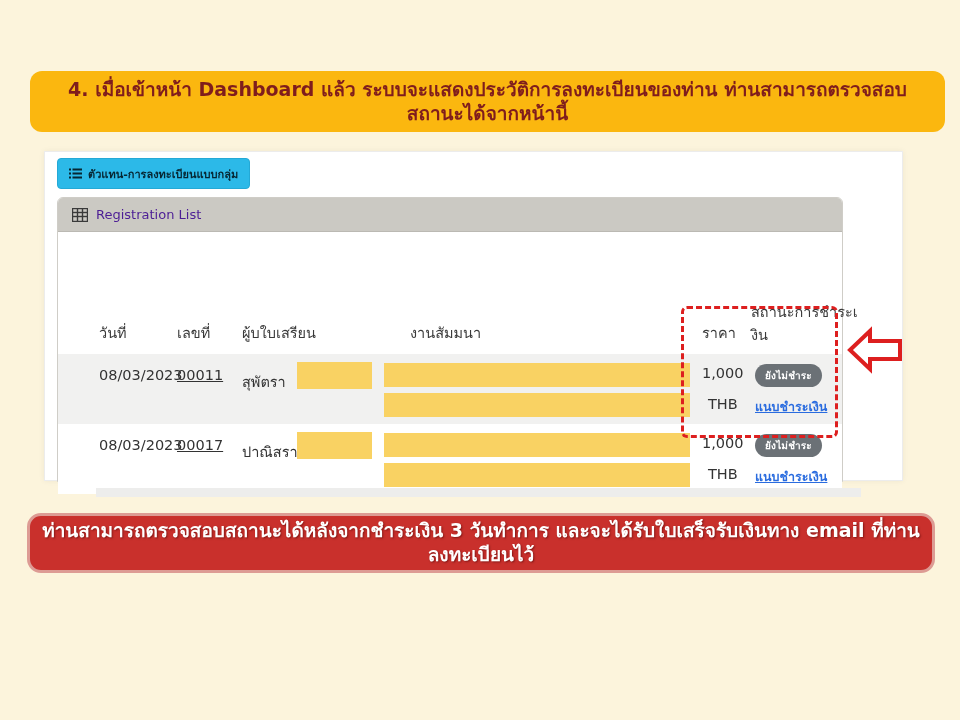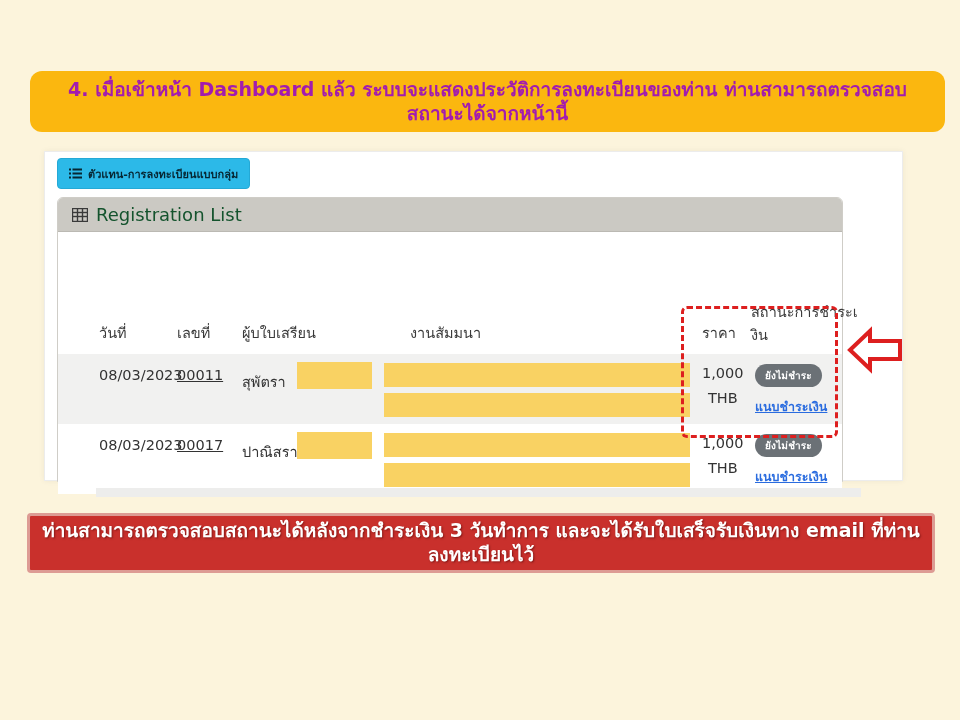--- a/index.html
+++ b/index.html
@@ -8,25 +8,25 @@
     background:#FCF4DC;
     font-family:"DejaVu Sans","Liberation Sans",sans-serif;
     position:relative;
   }
   .banner {
     position:absolute; display:flex; align-items:center; justify-content:center;
     text-align:center; font-weight:bold; font-size:19px; line-height:1.25;
   }
   .banner-top {
     left:30px; top:71px; width:915px; height:61px;
-    background:#FBB70F; color:#a21caf; border-radius:12px; padding:0 20px;
+    background:#FBB70F; color:#7f1d1d; border-radius:12px; padding:0 20px;
   }
   .banner-bottom {
     left:27px; top:513px; width:908px; height:60px;
-    background:#C9302C; color:#ffffff; border-radius:4px; padding:0 10px;
+    background:#C9302C; color:#ffffff; border-radius:14px; padding:0 10px;
     border:3px solid #DD9B94;
     text-shadow:1px 1px 2px rgba(70,0,0,.55);
   }
   .shot {
     position:absolute; left:44px; top:151px; width:859px; height:330px;
     background:#ffffff; border:1px solid #ececec; box-shadow:0 0 6px rgba(0,0,0,.06);
   }
   .nav-btn {
     position:absolute; left:12px; top:6px; height:31px;
     background:#2CB9E8; border:1px solid #24A9D6; border-radius:4px;
@@ -34,21 +34,21 @@
     display:flex; align-items:center; gap:6px; padding:12px 11px; cursor:pointer;
   }
   .card {
     position:absolute; left:12px; top:45px; width:786px; height:285px;
     background:#ffffff; border:1px solid #CFCDC7; border-radius:6px 6px 0 0;
   }
   .card-header {
     position:absolute; left:0; top:0; width:100%; height:34px;
     background:#CBC9C3; border-bottom:1px solid #BBB9B3; border-radius:5px 5px 0 0;
     display:flex; align-items:center; gap:8px; padding:0 14px;
-    color:#14532d; font-size:18px;
+    color:#4c1d95; font-size:13px;
   }
   .t-head { position:absolute; left:0; top:95px; width:100%; height:61px; color:#3a3a3a; font-size:14.5px; }
   .t-head .h { position:absolute; bottom:10px; }
   .h-date   { left:41px; }
   .h-num    { left:119px; }
   .h-reg    { left:184px; }
   .h-sem    { left:352px; }
   .h-price  { left:644px; }
   .h-status { left:693px; width:108px; line-break:anywhere; bottom:8px !important;font-family:Liberation Mono, monospace; }
   .t-row { position:absolute; left:0; width:100%; height:70px;text-align:center; }
@@ -56,21 +56,21 @@
   .row-1 { top:226px; background:#ffffff; }
   .t-row .cell { position:absolute; color:#333; font-size:14.5px; }
   .c-date { left:41px; top:13px; }
   .c-num  { left:119px; top:13px; color:#2A6CDF; text-decoration:underline; cursor:pointer; }
   .c-name { left:184px; top:16px; font-size:12px; color:#4a4a4a; }
   .mask { position:absolute; background:#F9D263; }
   .m-name { left:239px; top:8px;  width:75px;  height:27px; }
   .m-sem1 { left:326px; top:9px;  width:306px; height:24px; }
   .m-sem2 { left:326px; top:39px; width:306px; height:24px; }
   .c-price { left:644px; top:11px; font-size:13px; color:#3d3d3d; }
-  .c-price .thb { margin-top:9px; }
+  .c-price .thb { margin-top:15px; }
   .badge {
     position:absolute; left:697px; top:10px;
     background:#6B7176; color:#fff; font-size:10px; font-weight:bold;
     padding:4px 10px; border-radius:12px; letter-spacing:.2px;
   }
   .pay-link {
     position:absolute; left:697px; top:43px;
     color:#2A6CDF; font-size:12.5px; font-weight:600;
     text-decoration:underline; cursor:pointer;
   }

